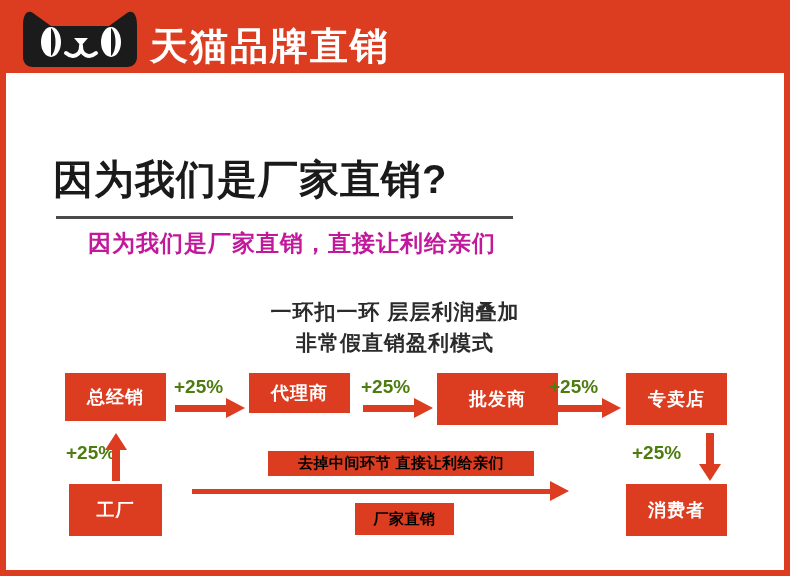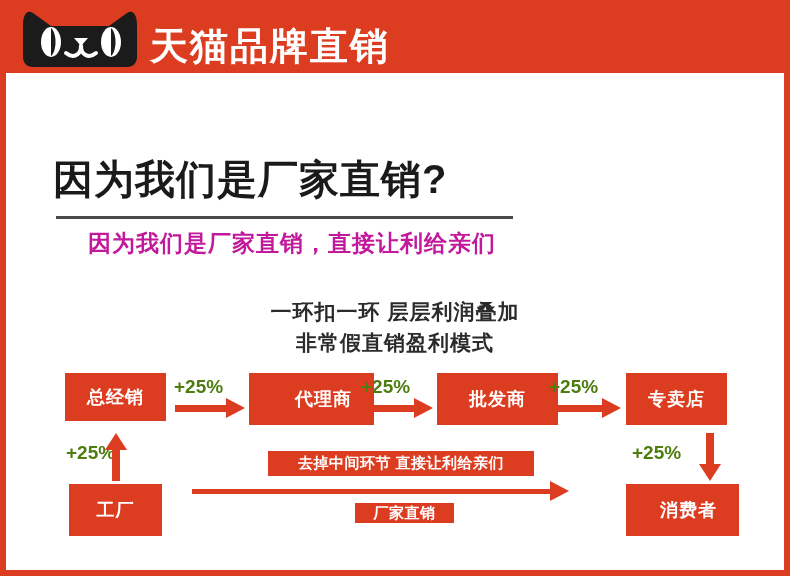--- a/index.html
+++ b/index.html
@@ -158,21 +158,21 @@
     position: absolute;
     left: -7px;
     width: 0; height: 0;
     border-left: 11px solid transparent;
     border-right: 11px solid transparent;
     border-top: 17px solid #dc3c20;
   }
   .tag {
     position: absolute;
     background: #dc3c20;
-    color: #ffffff;
+    color: #000000;
     font-size: 15px;
     font-weight: bold;
     letter-spacing: 0.5px;
     display: flex;
     align-items: center;
     justify-content: center;
     white-space: nowrap;
   }
 </style>
 </head>
@@ -203,26 +203,26 @@
   <div class="subhead">因为我们是厂家直销，直接让利给亲们</div>
 
   <div class="diagram-caption">
     <div>一环扣一环 层层利润叠加</div>
     <div>非常假直销盈利模式</div>
   </div>
 
   <div class="diagram">
 
     <div class="node" style="left:65px; top:373px; width:101px; height:48px;">总经销</div>
-    <div class="node" style="left:249px; top:373px; width:101px; height:52px;padding-left:24px;">代理商</div>
+    <div class="node" style="left:249px; top:373px; width:101px; height:40px;">代理商</div>
     <div class="node" style="left:437px; top:373px; width:121px; height:52px;">批发商</div>
     <div class="node" style="left:626px; top:373px; width:101px; height:52px;">专卖店</div>
 
     <div class="node" style="left:69px; top:484px; width:93px; height:52px;">工厂</div>
-    <div class="node" style="left:626px; top:484px; width:101px; height:52px;padding-left:12px;">消费者</div>
+    <div class="node" style="left:626px; top:484px; width:101px; height:52px;">消费者</div>
 
     <div class="pct" style="left:174px; top:376px;">+25%</div>
     <div class="arrow-h" style="left:175px; top:405px; width:70px; height:7px;">
       <div class="arrow-shaft-h" style="width:52px;"></div>
       <div class="arrow-head-r" style="left:51px;"></div>
     </div>
 
     <div class="pct" style="left:361px; top:376px;">+25%</div>
     <div class="arrow-h" style="left:363px; top:405px; width:70px; height:7px;">
       <div class="arrow-shaft-h" style="width:52px;"></div>
@@ -245,16 +245,16 @@
     <div class="arrow-v" style="left:706px; top:433px; width:8px; height:48px;">
       <div class="arrow-shaft-v" style="top:0; height:34px;"></div>
       <div class="arrow-head-d" style="top:31px;"></div>
     </div>
 
     <div class="tag" style="left:268px; top:451px; width:266px; height:25px;">去掉中间环节 直接让利给亲们</div>
     <div class="arrow-h" style="left:192px; top:489px; width:380px; height:7px;">
       <div class="arrow-shaft-h" style="width:362px; height:5px;"></div>
       <div class="arrow-head-r" style="left:358px; top:-8px;"></div>
     </div>
-    <div class="tag" style="left:355px; top:503px; width:99px; height:20px;">厂家直销</div>
+    <div class="tag" style="left:355px; top:503px; width:99px; height:32px;">厂家直销</div>
 
   </div>
 </div>
 
 </body></html>

